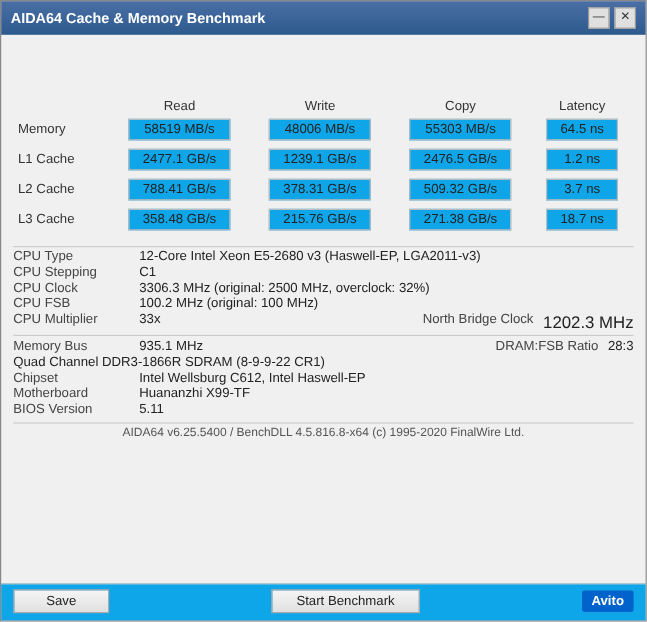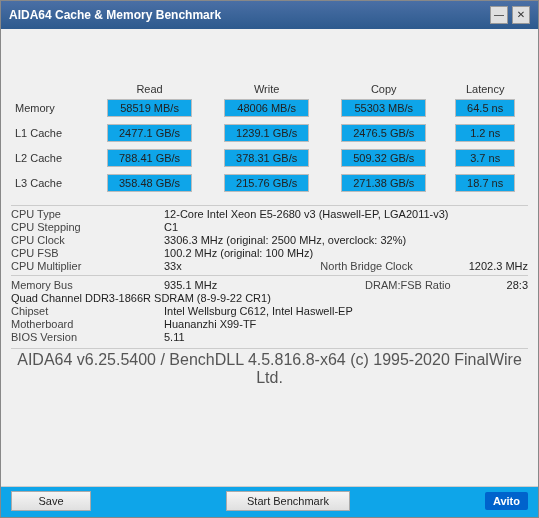--- a/index.html
+++ b/index.html
@@ -104,33 +104,32 @@
     }
     .info-section {
       width: 100%;
       margin-bottom: 2px;
     }
     .info-row {
       display: flex;
       align-items: flex-start;
       margin-bottom: 1px;
       font-size: 11px;
-      gap: 48px;
     }
     .info-label {
       width: 105px;
       color: #444;
       flex-shrink: 0;
     }
     .info-value {
       color: #222;
       flex: 1;
     }
     .footer-note {
-      font-size: 16px;
+      font-size: 10px;
       color: #555;
       text-align: center;
       padding: 2px 0 4px 0;
       border-top: 1px solid #ccc;
       margin-top: 2px;
     }
     .button-bar {
       display: flex;
       justify-content: space-between;
       align-items: center;
@@ -236,21 +235,21 @@
         <span class="info-value">3306.3 MHz  (original: 2500 MHz, overclock: 32%)</span>
       </div>
       <div class="info-row">
         <span class="info-label">CPU FSB</span>
         <span class="info-value">100.2 MHz  (original: 100 MHz)</span>
       </div>
       <div class="info-row">
         <span class="info-label">CPU Multiplier</span>
         <span class="info-value">33x</span>
         <span style="flex:1; text-align:right; color:#444; font-size:11px;">North Bridge Clock</span>
-        <span style="margin-left:8px; color:#222; font-size:11px;">1202.3 MHz</span>
+        <span style="margin-left:8px; color:#222; font-size:14px;">1202.3 MHz</span>
       </div>
 
       <hr class="divider-hr" style="margin:3px 0;">
 
       <div class="info-row">
         <span class="info-label">Memory Bus</span>
         <span class="info-value">935.1 MHz</span>
         <span style="flex:1; text-align:right; color:#444; font-size:11px;">DRAM:FSB Ratio</span>
         <span style="margin-left:8px; color:#222; font-size:11px;">28:3</span>
       </div>

